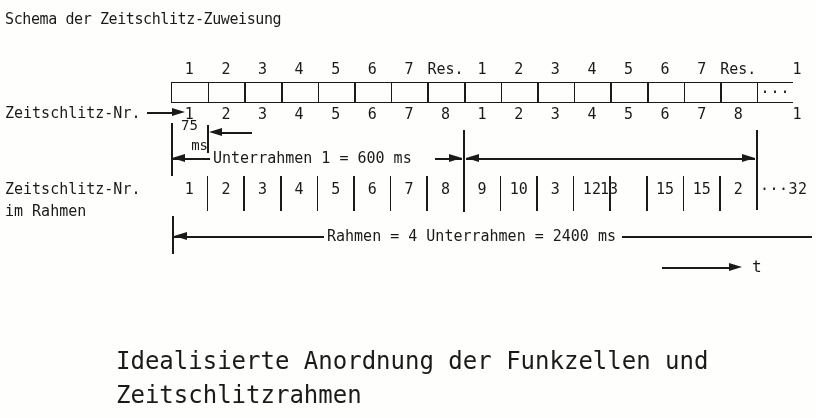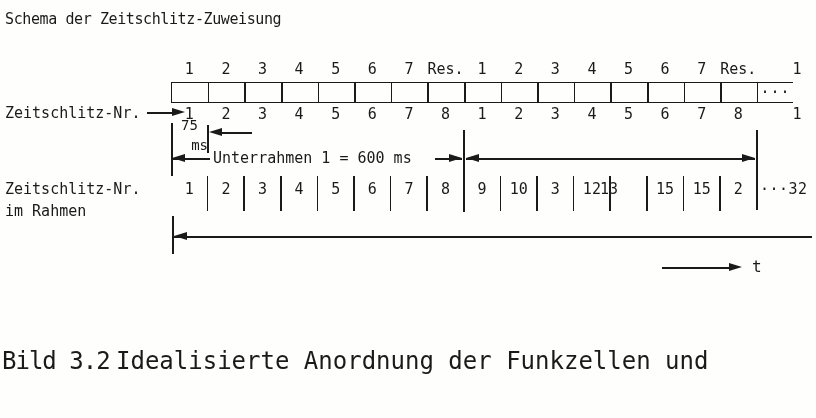--- a/index.html
+++ b/index.html
@@ -163,21 +163,22 @@
       <div class="vline" style="left: 609.45px; top: 176px; height: 35px;"></div>
       <div class="vline" style="left: 646.05px; top: 176px; height: 35px;"></div>
       <div class="vline" style="left: 682.65px; top: 176px; height: 35px;"></div>
       <div class="vline" style="left: 719.25px; top: 176px; height: 35px;"></div>
     </div>
   <div class="lbl" style="left:760px; top:181px; letter-spacing:0.5px;">···32</div>
 
   <div class="vline" style="left:172px; top:216px; height:38px;"></div>
   <div class="hline" style="left:173px; top:236px; width:639px;"></div>
   <div class="ah ah-left" style="left:174px; top:232px;"></div>
+  <div class="spanlabel" style="left:324px; top:228px; width:292px;">Rahmen = 4 Unterrahmen = 2400 ms</div>
 
   <div class="hline" style="left:662px; top:267px; width:70px;"></div>
   <div class="ah ah-right" style="left:729px; top:263px;"></div>
   <div class="lbl" style="left:752px; top:258px; font-size:16px;">t</div>
 
-  <div class="caption fignum" style="left:2px; top:348px;">Bild 3.2</div>
   <div class="caption" style="left:116px; top:348px;">Idealisierte Anordnung der Funkzellen und</div>
+  <div class="caption" style="left:116px; top:382px;">Zeitschlitzrahmen</div>
 
 </div>
 
 </body></html>

